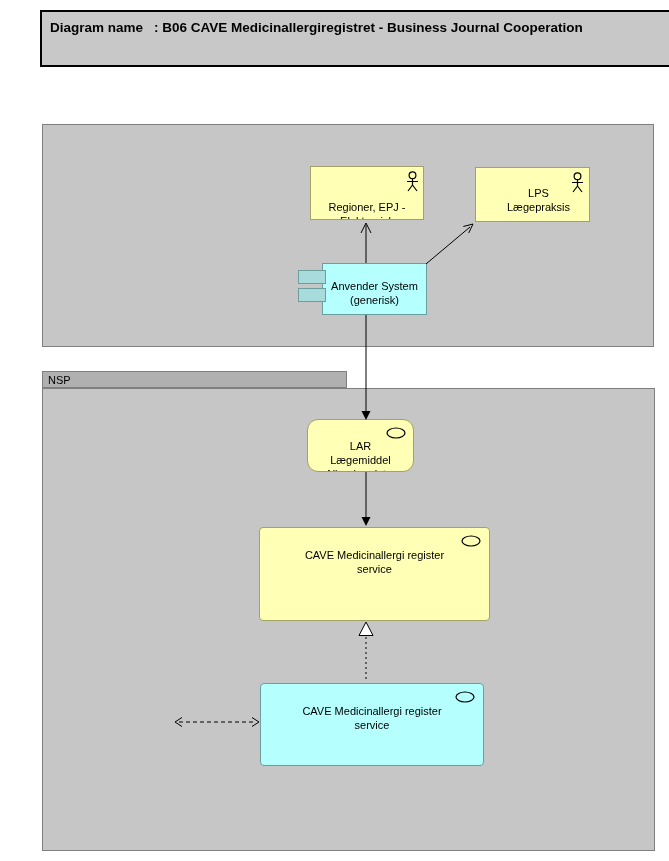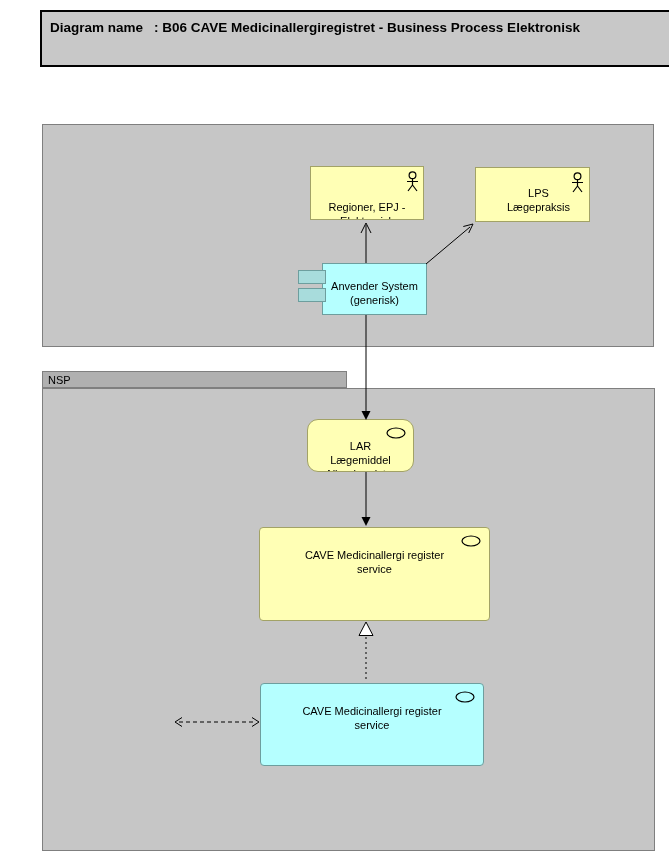--- a/index.html
+++ b/index.html
@@ -69,21 +69,21 @@
 
 <div class="canvas">
 
   <svg class="abs title-shape" viewBox="0 0 650 58">
     <polygon class="title-main" points="1,1 648,1 648,42 634,56 1,56"></polygon>
     <polygon class="title-flap" points="648,42 648,56 634,56"></polygon>
   </svg>
   <div class="abs title-text">
     <div class="trow">
       <span class="tlabel">Diagram name</span>
-      <span class="tvalue">: B06 CAVE Medicinallergiregistret - Business Process Elektronisk</span>
+      <span class="tvalue">: B06 CAVE Medicinallergiregistret - Business Journal Cooperation</span>
     </div>
   </div>
 
   <div class="abs group-body body-mulige"></div>
 
   <div class="abs group-tab tab-nsp">
     <span>NSP</span>
   </div>
   <div class="abs group-body body-nsp"></div>
 

